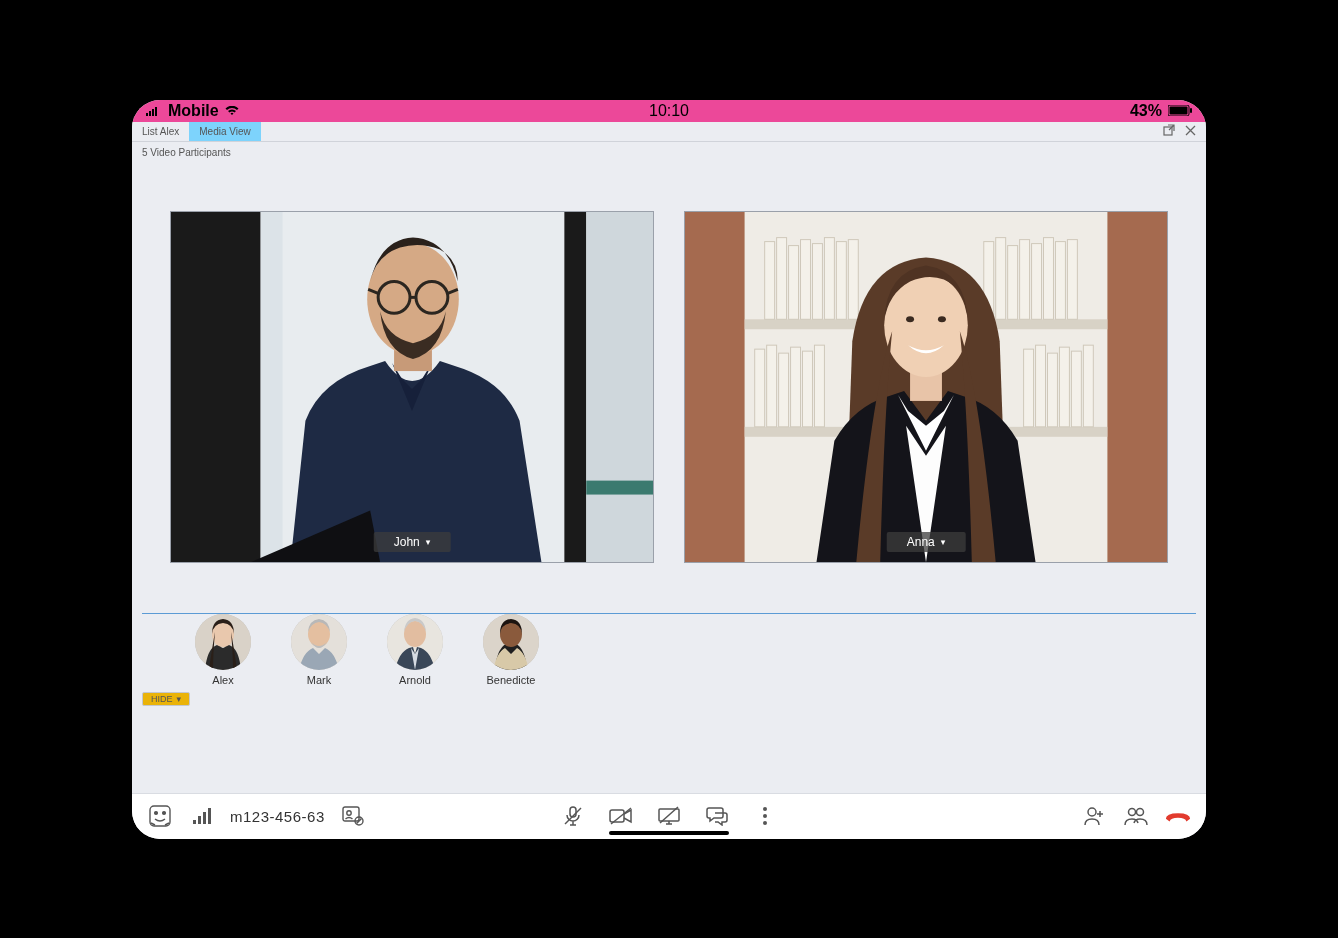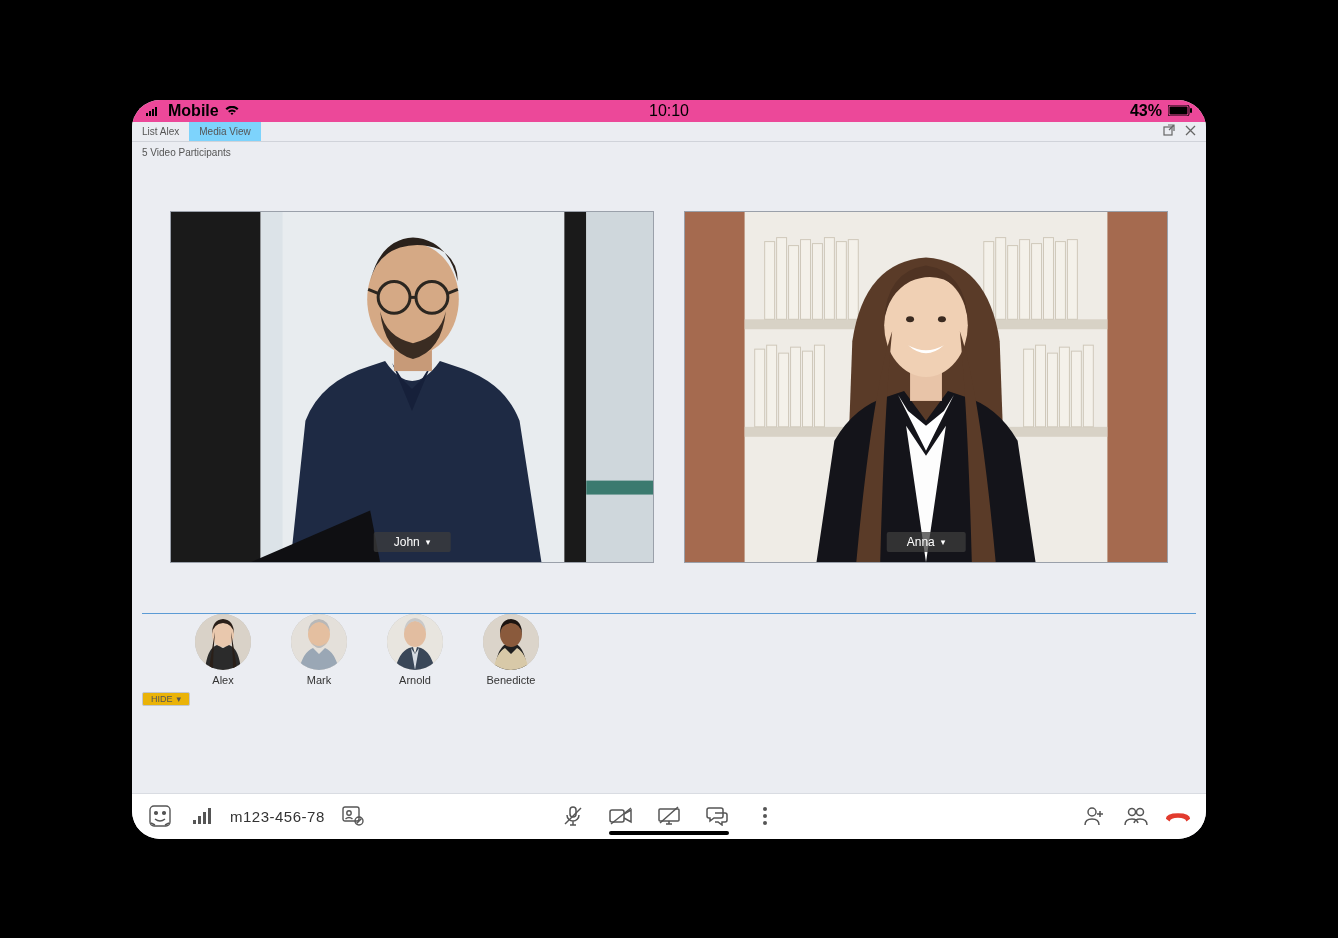--- a/index.html
+++ b/index.html
@@ -431,21 +431,21 @@
           </svg>
       </div>
       <div class="tb-btn">
         <svg width="18" height="16" viewBox="0 0 18 16">
             <rect x="0" y="12" width="3" height="4" fill="#555"></rect>
             <rect x="5" y="8" width="3" height="8" fill="#555"></rect>
             <rect x="10" y="4" width="3" height="12" fill="#555"></rect>
             <rect x="15" y="0" width="3" height="16" fill="#555"></rect>
           </svg>
       </div>
-      <div class="dial">m123-456-78</div>
+      <div class="dial">m123-456-63</div>
       <div class="tb-btn">
         <svg width="22" height="20" viewBox="0 0 22 20" fill="none" stroke="#555" stroke-width="1.4">
             <rect x="1" y="1" width="16" height="14" rx="2"></rect>
             <circle cx="7" cy="7" r="2.2"></circle>
             <path d="M3.5 13 Q7 10 10.5 13"></path>
             <circle cx="17" cy="15" r="4"></circle>
             <path d="M14.5 17.5 L19.5 12.5" stroke-width="1.6"></path>
           </svg>
       </div>
 

